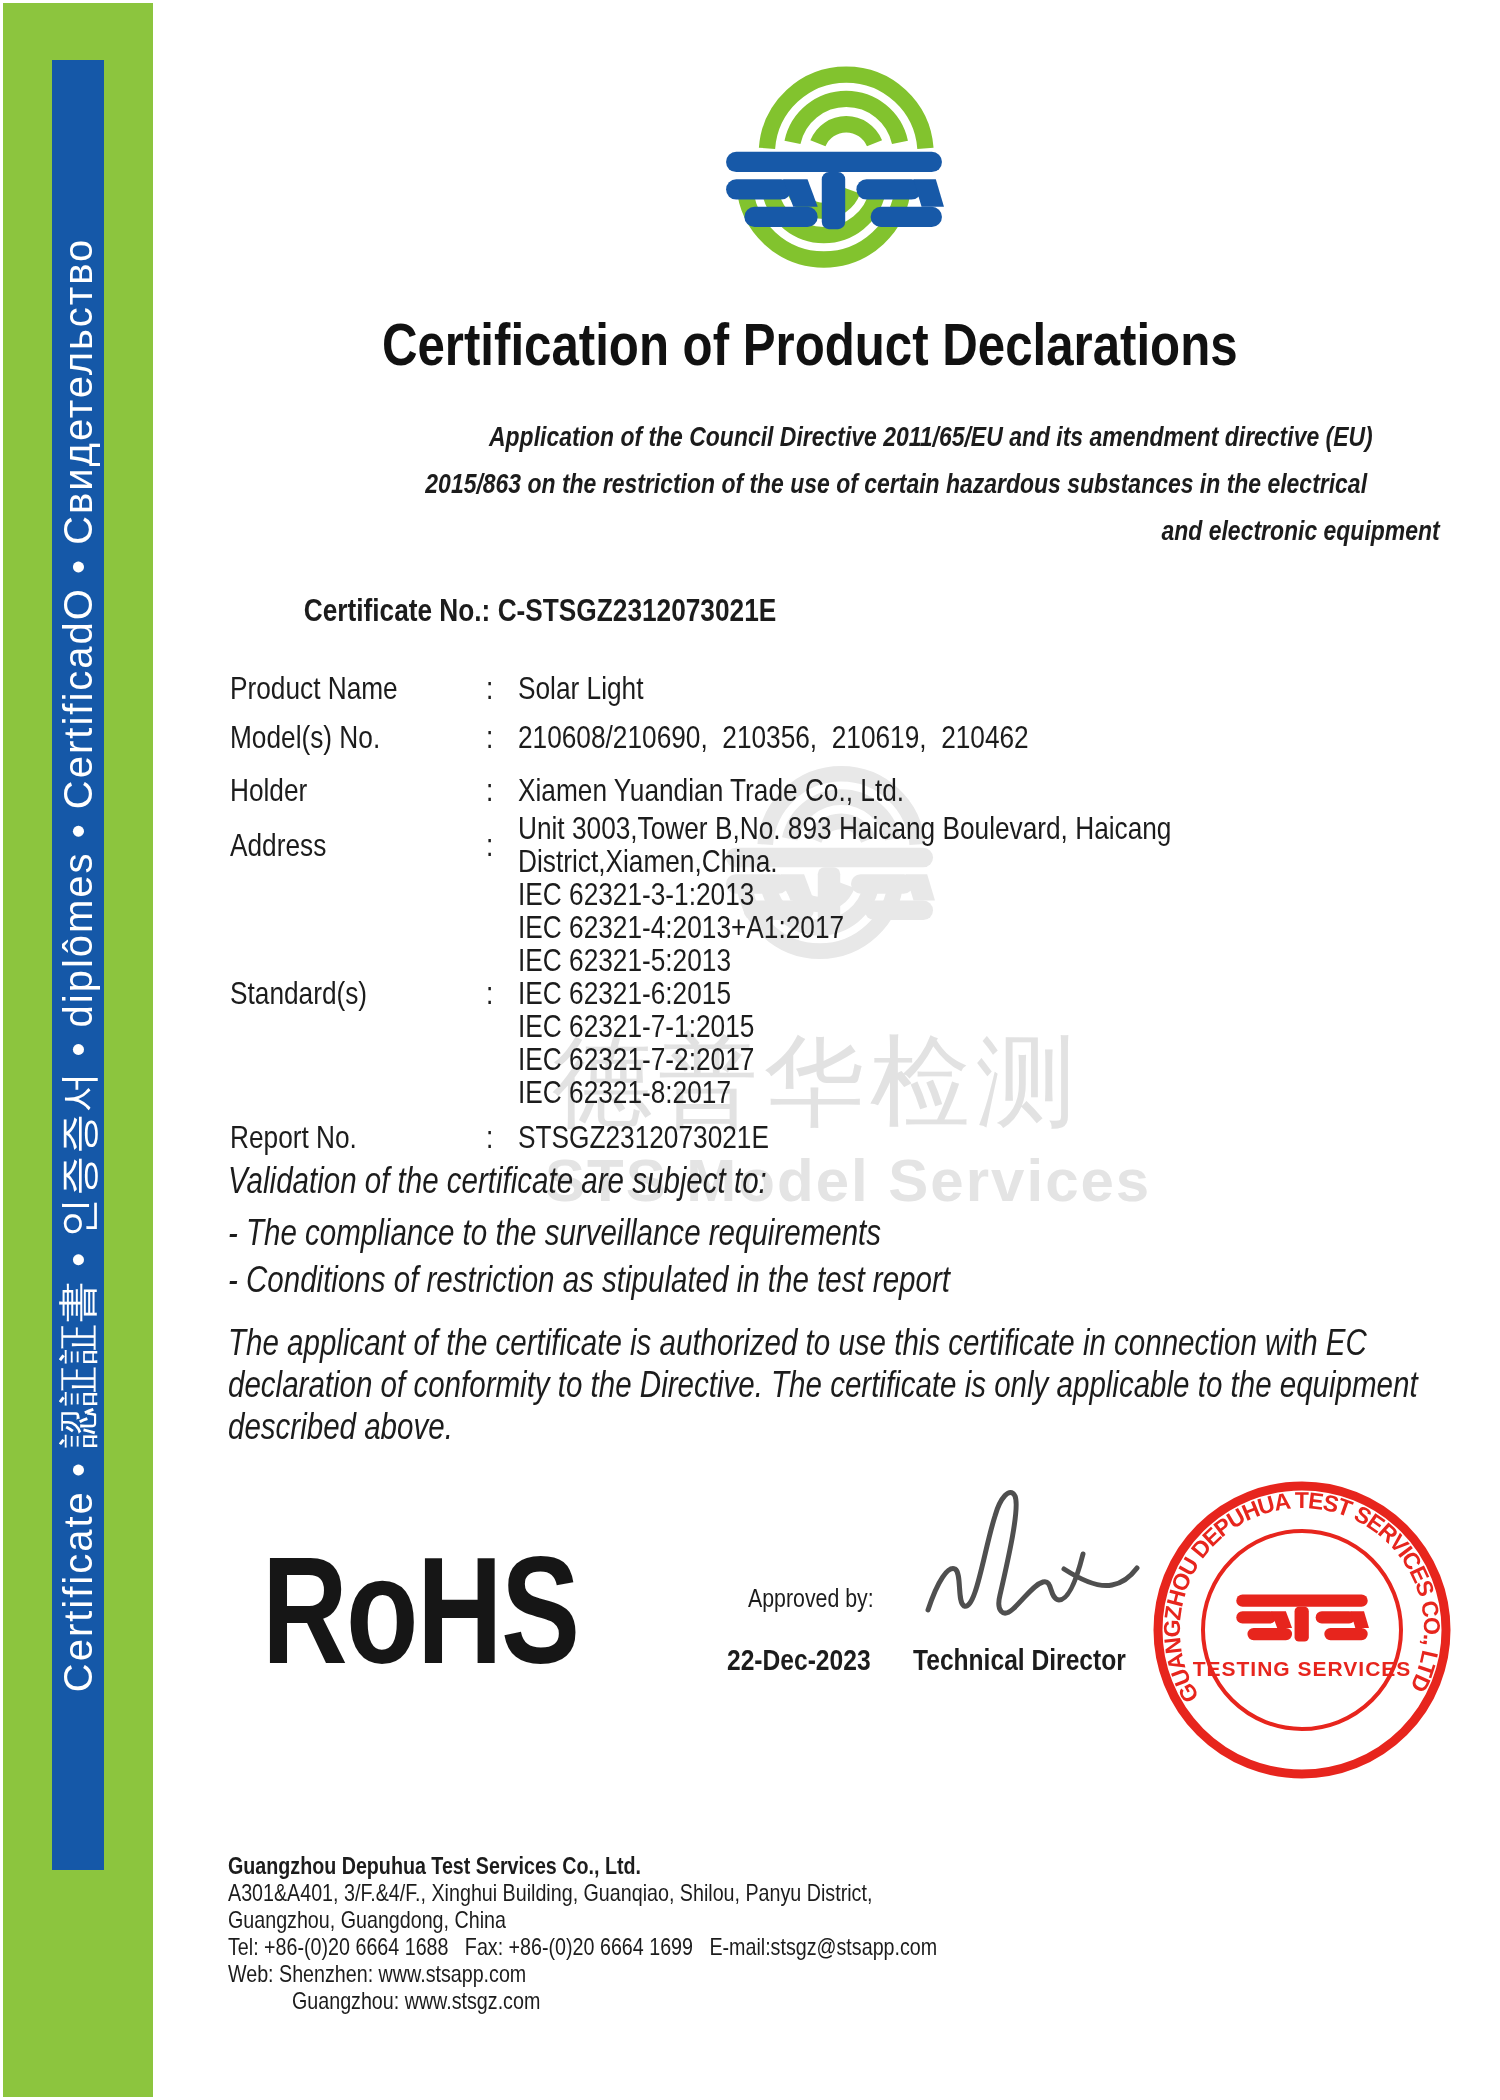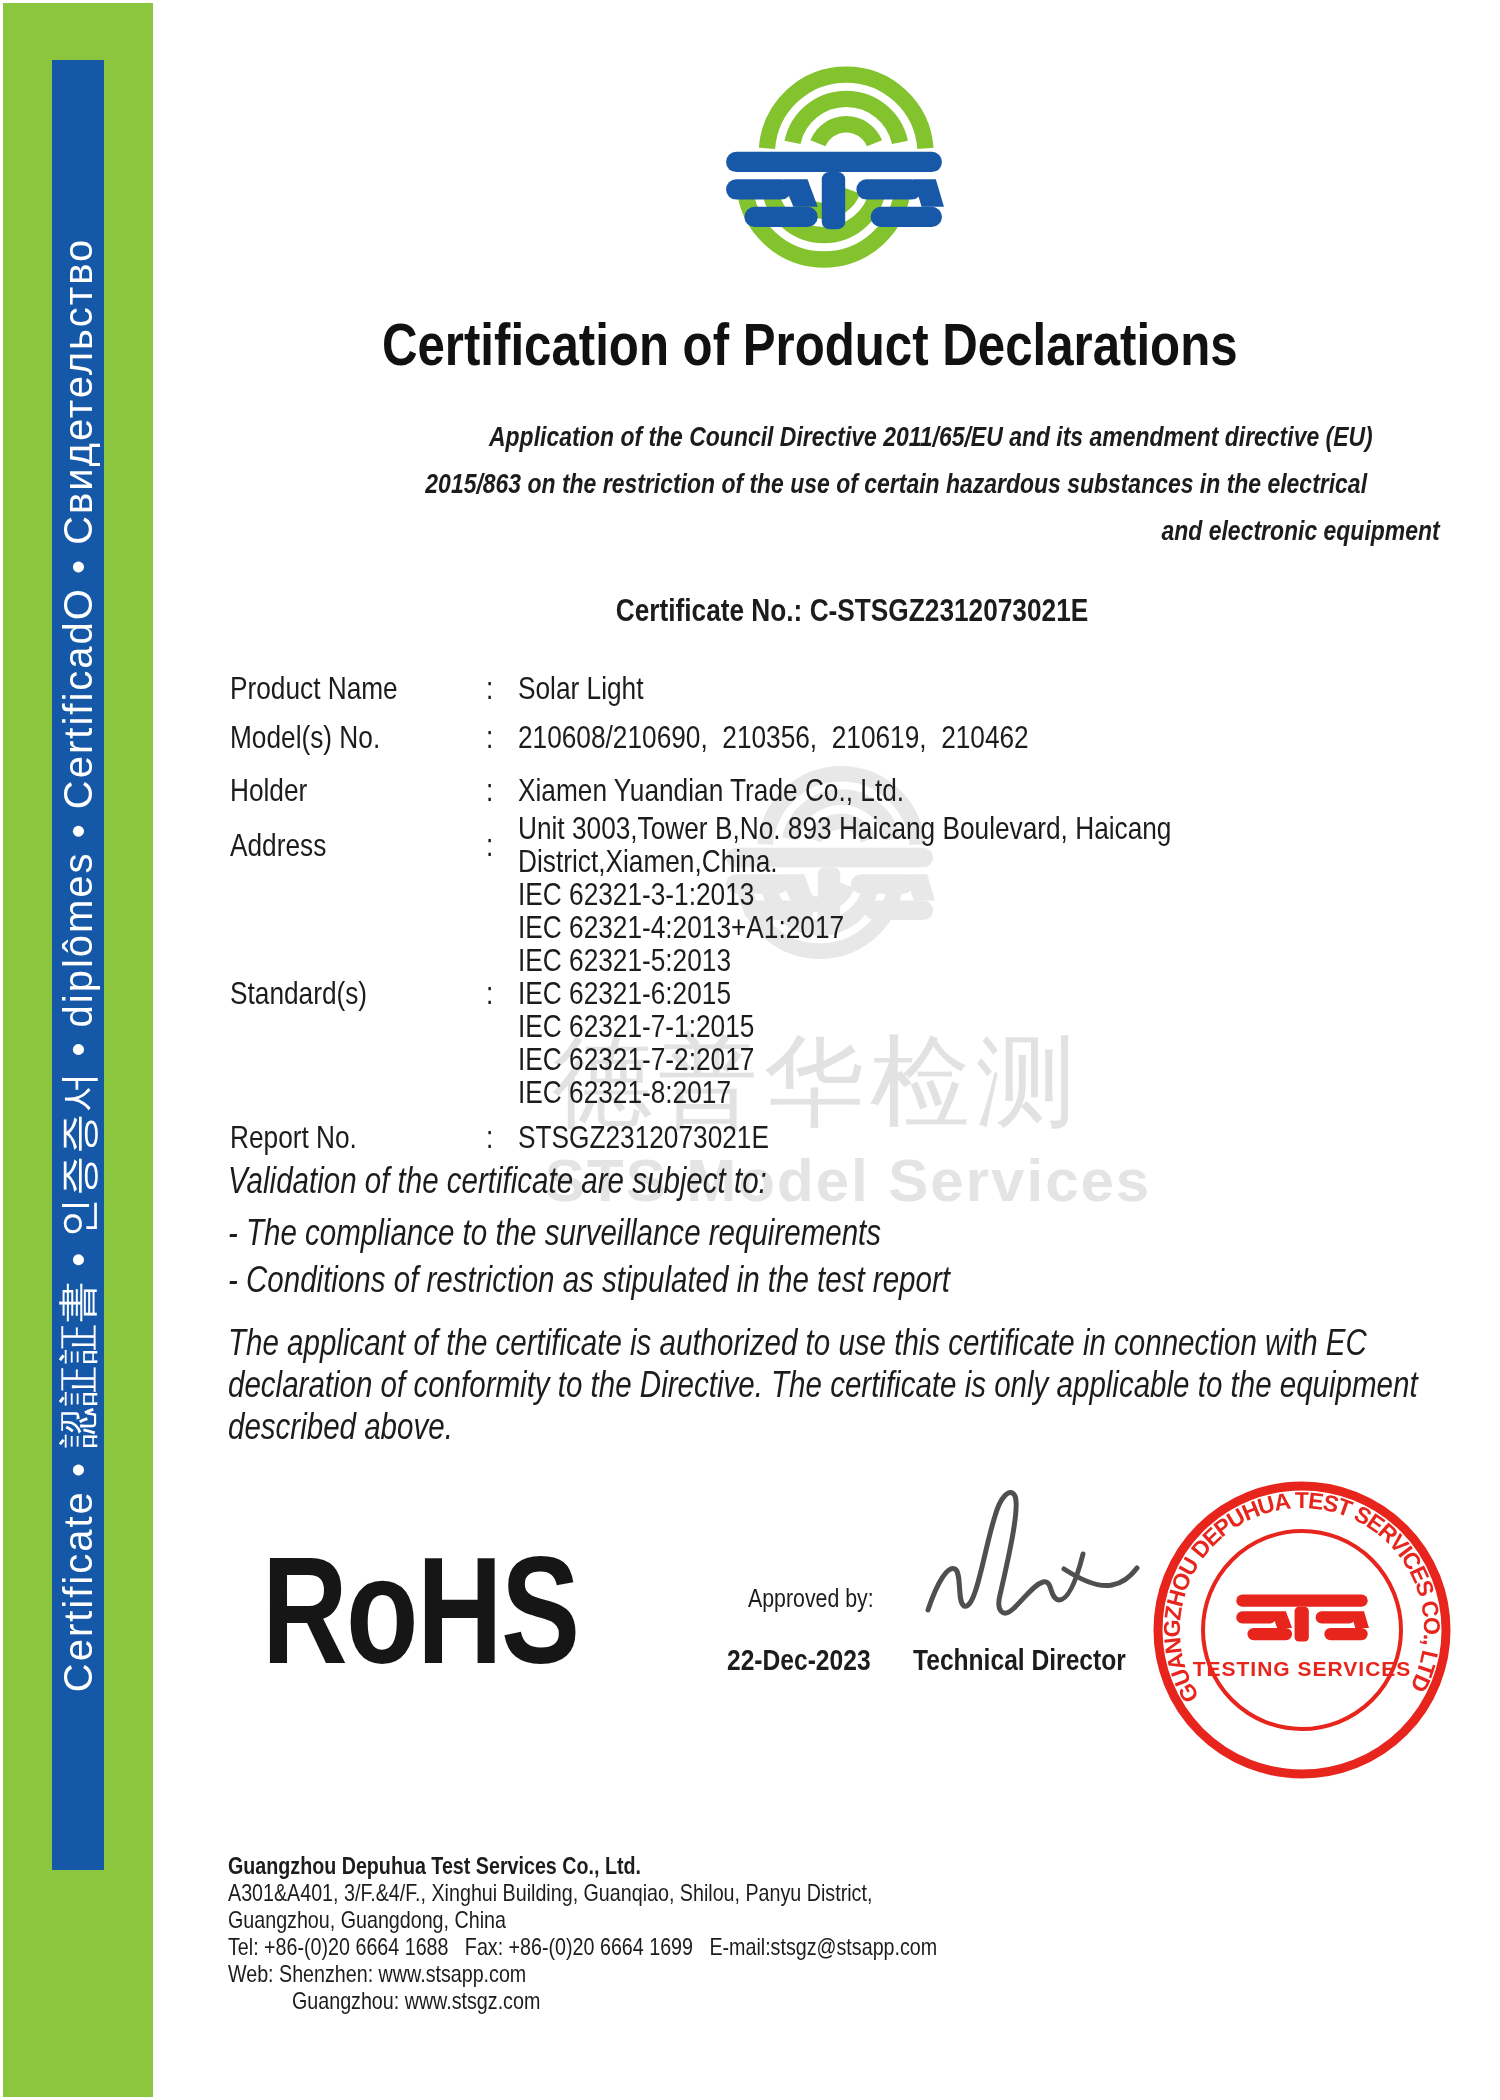--- a/index.html
+++ b/index.html
@@ -27,21 +27,21 @@
 
   .logo-svg{position:absolute;left:722px;top:56px;}
   .arc-c{color:var(--logo-green);} .let-c{color:var(--logo-blue);}
 
   .title{position:absolute;left:150px;top:310px;width:1320px;text-align:center;
          font-size:60px;font-weight:bold;color:#111;}
   .subtitle{position:absolute;left:150px;top:413px;width:1320px;text-align:right;
             font-size:28px;font-weight:bold;font-style:italic;}
   .sub-line{line-height:47px;height:47px;}
 
-  .cert-line{position:absolute;left:200px;top:592px;width:1200px;text-align:center;
+  .cert-line{position:absolute;left:200px;top:592px;width:1200px;text-align:left;
              font-size:32px;font-weight:bold;}
 
   .fields{position:absolute;left:230px;top:672px;width:1170px;font-size:32px;}
   .field-row{display:flex;align-items:center;}
   .field-row:nth-child(1){margin-bottom:16px;}
   .field-row:nth-child(2){margin-bottom:20px;}
   .field-row:nth-child(3){margin-bottom:5px;}
   .field-row:nth-child(4){margin-bottom:0px;}
   .field-row:nth-child(5){margin-bottom:12px;}
   .f-label{width:256px;flex:none;line-height:33px;}

